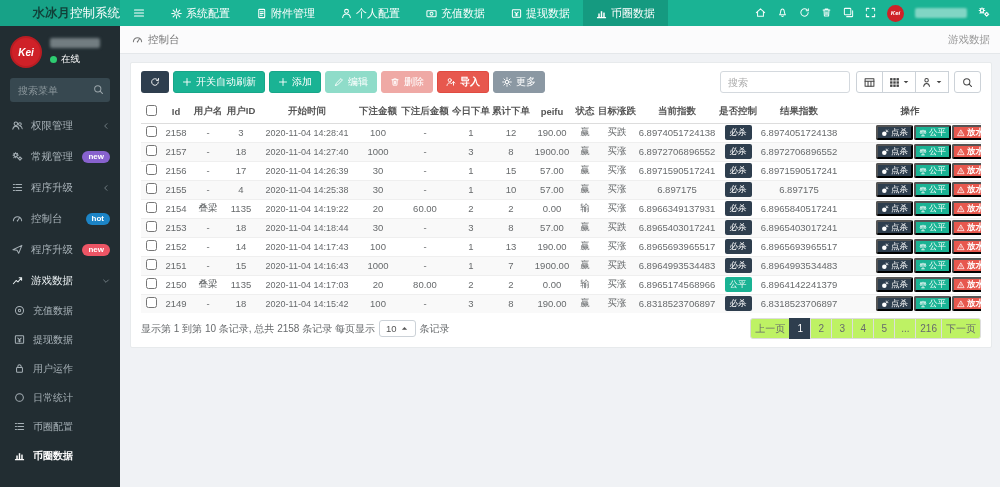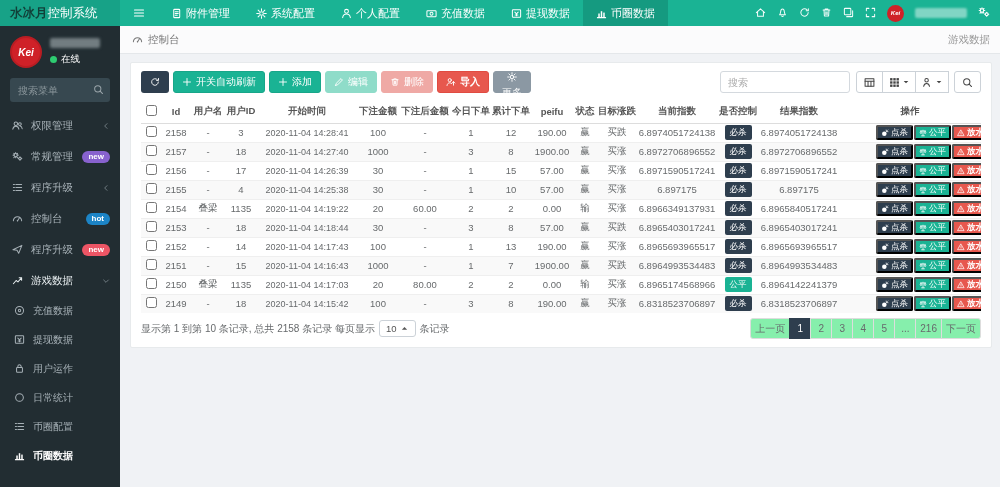--- a/index.html
+++ b/index.html
@@ -3,22 +3,22 @@
 <meta charset="utf-8">
 <style>
   * { margin:0; padding:0; box-sizing:border-box; }
   html,body { width:1000px; height:487px; overflow:hidden;
     font-family:"Liberation Sans","DejaVu Sans",sans-serif; background:#f0f2f5; }
   svg { display:block; }
   .icon { display:inline-flex; align-items:center; justify-content:center; }
 
   
   .topbar { height:26px; display:flex; background:#1ab394; color:#fff; }
-  .brand { width:120px; background:#17a287; display:flex; align-items:center; padding-left:10px;
-           font-size:12.5px; white-space:nowrap; }
+  .brand { width:120px; background:#17a287; display:flex; align-items:center; 
+           font-size:12.5px; white-space:nowrap;justify-content:flex-end; }
   .brand b { color:#113f38; font-weight:bold; }
   .brand span.rest { color:#fff; }
   .topnav { flex:1; display:flex; align-items:stretch; }
   .nav-burger { display:flex; align-items:center; padding:0 13px; cursor:pointer; }
   .nav-item { display:flex; align-items:center; gap:4px; padding:0 13px; font-size:11px; cursor:pointer; }
   .nav-item.active { background:#159a80; }
   .top-right { display:flex; align-items:center; gap:11px; padding-right:10px; }
   .tr-icon { color:rgba(255,255,255,.95); cursor:pointer; }
   .avatar-sm { width:17px; height:17px; border-radius:50%; background:#cf2128; color:#fff;
       font-size:6px; font-style:italic; font-weight:bold; display:flex; align-items:center; justify-content:center; }
@@ -60,21 +60,21 @@
   .card { margin:8px 10px; background:#fff; border:1px solid #e7eaec; border-radius:2px; padding:8px 10px; }
   .toolbar { display:flex; justify-content:space-between; align-items:center; }
   .tb-left { display:flex; gap:4px; }
   .btn { display:inline-flex; align-items:center; gap:4px; border:1px solid transparent; border-radius:3px;
       font-size:10px; padding:0 8px; height:22px; color:#fff; cursor:pointer; white-space:nowrap; }
   .btn-dark { background:#2e3e4e; }
   .btn-primary { background:#1ab394; border-color:#18a689; }
   .btn-primary-muted { background:#8fdcc9; border-color:#8fdcc9; }
   .btn-danger-muted { background:#efa9a5; border-color:#efa9a5; }
   .btn-danger { background:#e7584e; border-color:#e04b41;font-weight:bold; }
-  .btn-secondary { background:#8b98a3; border-color:#8b98a3;flex-direction:column; }
+  .btn-secondary { background:#8b98a3; border-color:#8b98a3; }
   .tb-right { display:flex; align-items:center; gap:6px; }
   .tb-search { width:130px; height:22px; border:1px solid #d4d9de; border-radius:3px;
       font-size:10px; padding:0 7px; color:#555; outline:none; }
   .tb-search::placeholder { color:#aaa; }
   .tool-group { display:flex; }
   .tool-btn { width:27px; height:22px; background:#fff; border:1px solid #ccd2d8; color:#444;
       display:inline-flex; align-items:center; justify-content:center; gap:2px; cursor:pointer; margin-left:-1px; font-size:8px; }
   .tool-btn:first-child { border-radius:3px 0 0 3px; margin-left:0; }
   .tool-btn.caret { width:34px; }
   .tool-btn.solo { border-radius:3px; margin-left:5px; }
@@ -96,21 +96,21 @@
   .abtn-dark { background:#2e3e4e;margin-left:37px; }
   .abtn-primary { background:#1ab394; }
   .abtn-danger { background:#e7584e;font-weight:bold; }
 
   .tfoot { display:flex; justify-content:space-between; align-items:center; margin-top:5px; }
   .summary { font-size:10px; color:#676a6c; display:flex; align-items:center; gap:4px; }
   .psize { display:inline-flex; align-items:center; gap:3px; border:1px solid #ccd2d8; border-radius:3px;
       background:#fff; font-size:9.5px; color:#555; padding:2px 6px; cursor:pointer; }
   .pager { display:flex; list-style:none; }
   .pager li { min-width:22px; height:21px; line-height:19px; text-align:center; font-size:10px;
-      border:1px solid #ddd; background:#86efac; color:#676a6c; margin-left:-1px; padding:0 4px; cursor:pointer; }
+      border:1px solid #ddd; background:#bef264; color:#676a6c; margin-left:-1px; padding:0 4px; cursor:pointer; }
   .pager li:first-child { border-radius:3px 0 0 3px; margin-left:0; }
   .pager li:last-child { border-radius:0 3px 3px 0; }
   .pager li.active { background:#2e3e4e; border-color:#2e3e4e; color:#fff; }
   input[type=checkbox] { width:11px; height:11px; }
 </style>
 </head>
 <body>
 
 <div class="topbar">
   <div class="brand">
@@ -121,34 +121,34 @@
       <span class="nav-burger">
         <span class="icon">
           <svg width="12" height="12" viewBox="0 0 12 12" fill="none" stroke="currentColor" stroke-width="1.1" stroke-linecap="round" stroke-linejoin="round">
             <path d="M1.5 3h9M1.5 6h9M1.5 9h9"></path>
           </svg>
         </span>
       </span>
       <span class="nav-item">
         <span class="icon">
           <svg width="11" height="11" viewBox="0 0 12 12" fill="none" stroke="currentColor" stroke-width="1.1" stroke-linecap="round" stroke-linejoin="round">
-            <rect x="3" y="1.5" width="6.5" height="9" rx=".8"></rect>
-            <path d="M4.6 4h3.3M4.6 6h3.3M4.6 8h2.2"></path>
+            <circle cx="6" cy="6" r="2"></circle>
+            <path d="M6 .8v2M6 9.2v2M.8 6h2M9.2 6h2M2.3 2.3l1.4 1.4M8.3 8.3l1.4 1.4M9.7 2.3L8.3 3.7M3.7 8.3L2.3 9.7"></path>
           </svg>
         </span>
-        <span>附件管理</span>
+        <span>系统配置</span>
       </span>
       <span class="nav-item">
         <span class="icon">
           <svg width="11" height="11" viewBox="0 0 12 12" fill="none" stroke="currentColor" stroke-width="1.1" stroke-linecap="round" stroke-linejoin="round">
-            <circle cx="6" cy="6" r="2"></circle>
-            <path d="M6 .8v2M6 9.2v2M.8 6h2M9.2 6h2M2.3 2.3l1.4 1.4M8.3 8.3l1.4 1.4M9.7 2.3L8.3 3.7M3.7 8.3L2.3 9.7"></path>
+            <rect x="3" y="1.5" width="6.5" height="9" rx=".8"></rect>
+            <path d="M4.6 4h3.3M4.6 6h3.3M4.6 8h2.2"></path>
           </svg>
         </span>
-        <span>系统配置</span>
+        <span>附件管理</span>
       </span>
       <span class="nav-item">
         <span class="icon">
           <svg width="11" height="11" viewBox="0 0 12 12" fill="none" stroke="currentColor" stroke-width="1.1" stroke-linecap="round" stroke-linejoin="round">
             <circle cx="6" cy="3.6" r="2.1"></circle>
             <path d="M1.8 10.5c.4-2.6 2-4 4.2-4s3.8 1.4 4.2 4"></path>
           </svg>
         </span>
         <span>个人配置</span>
       </span>

